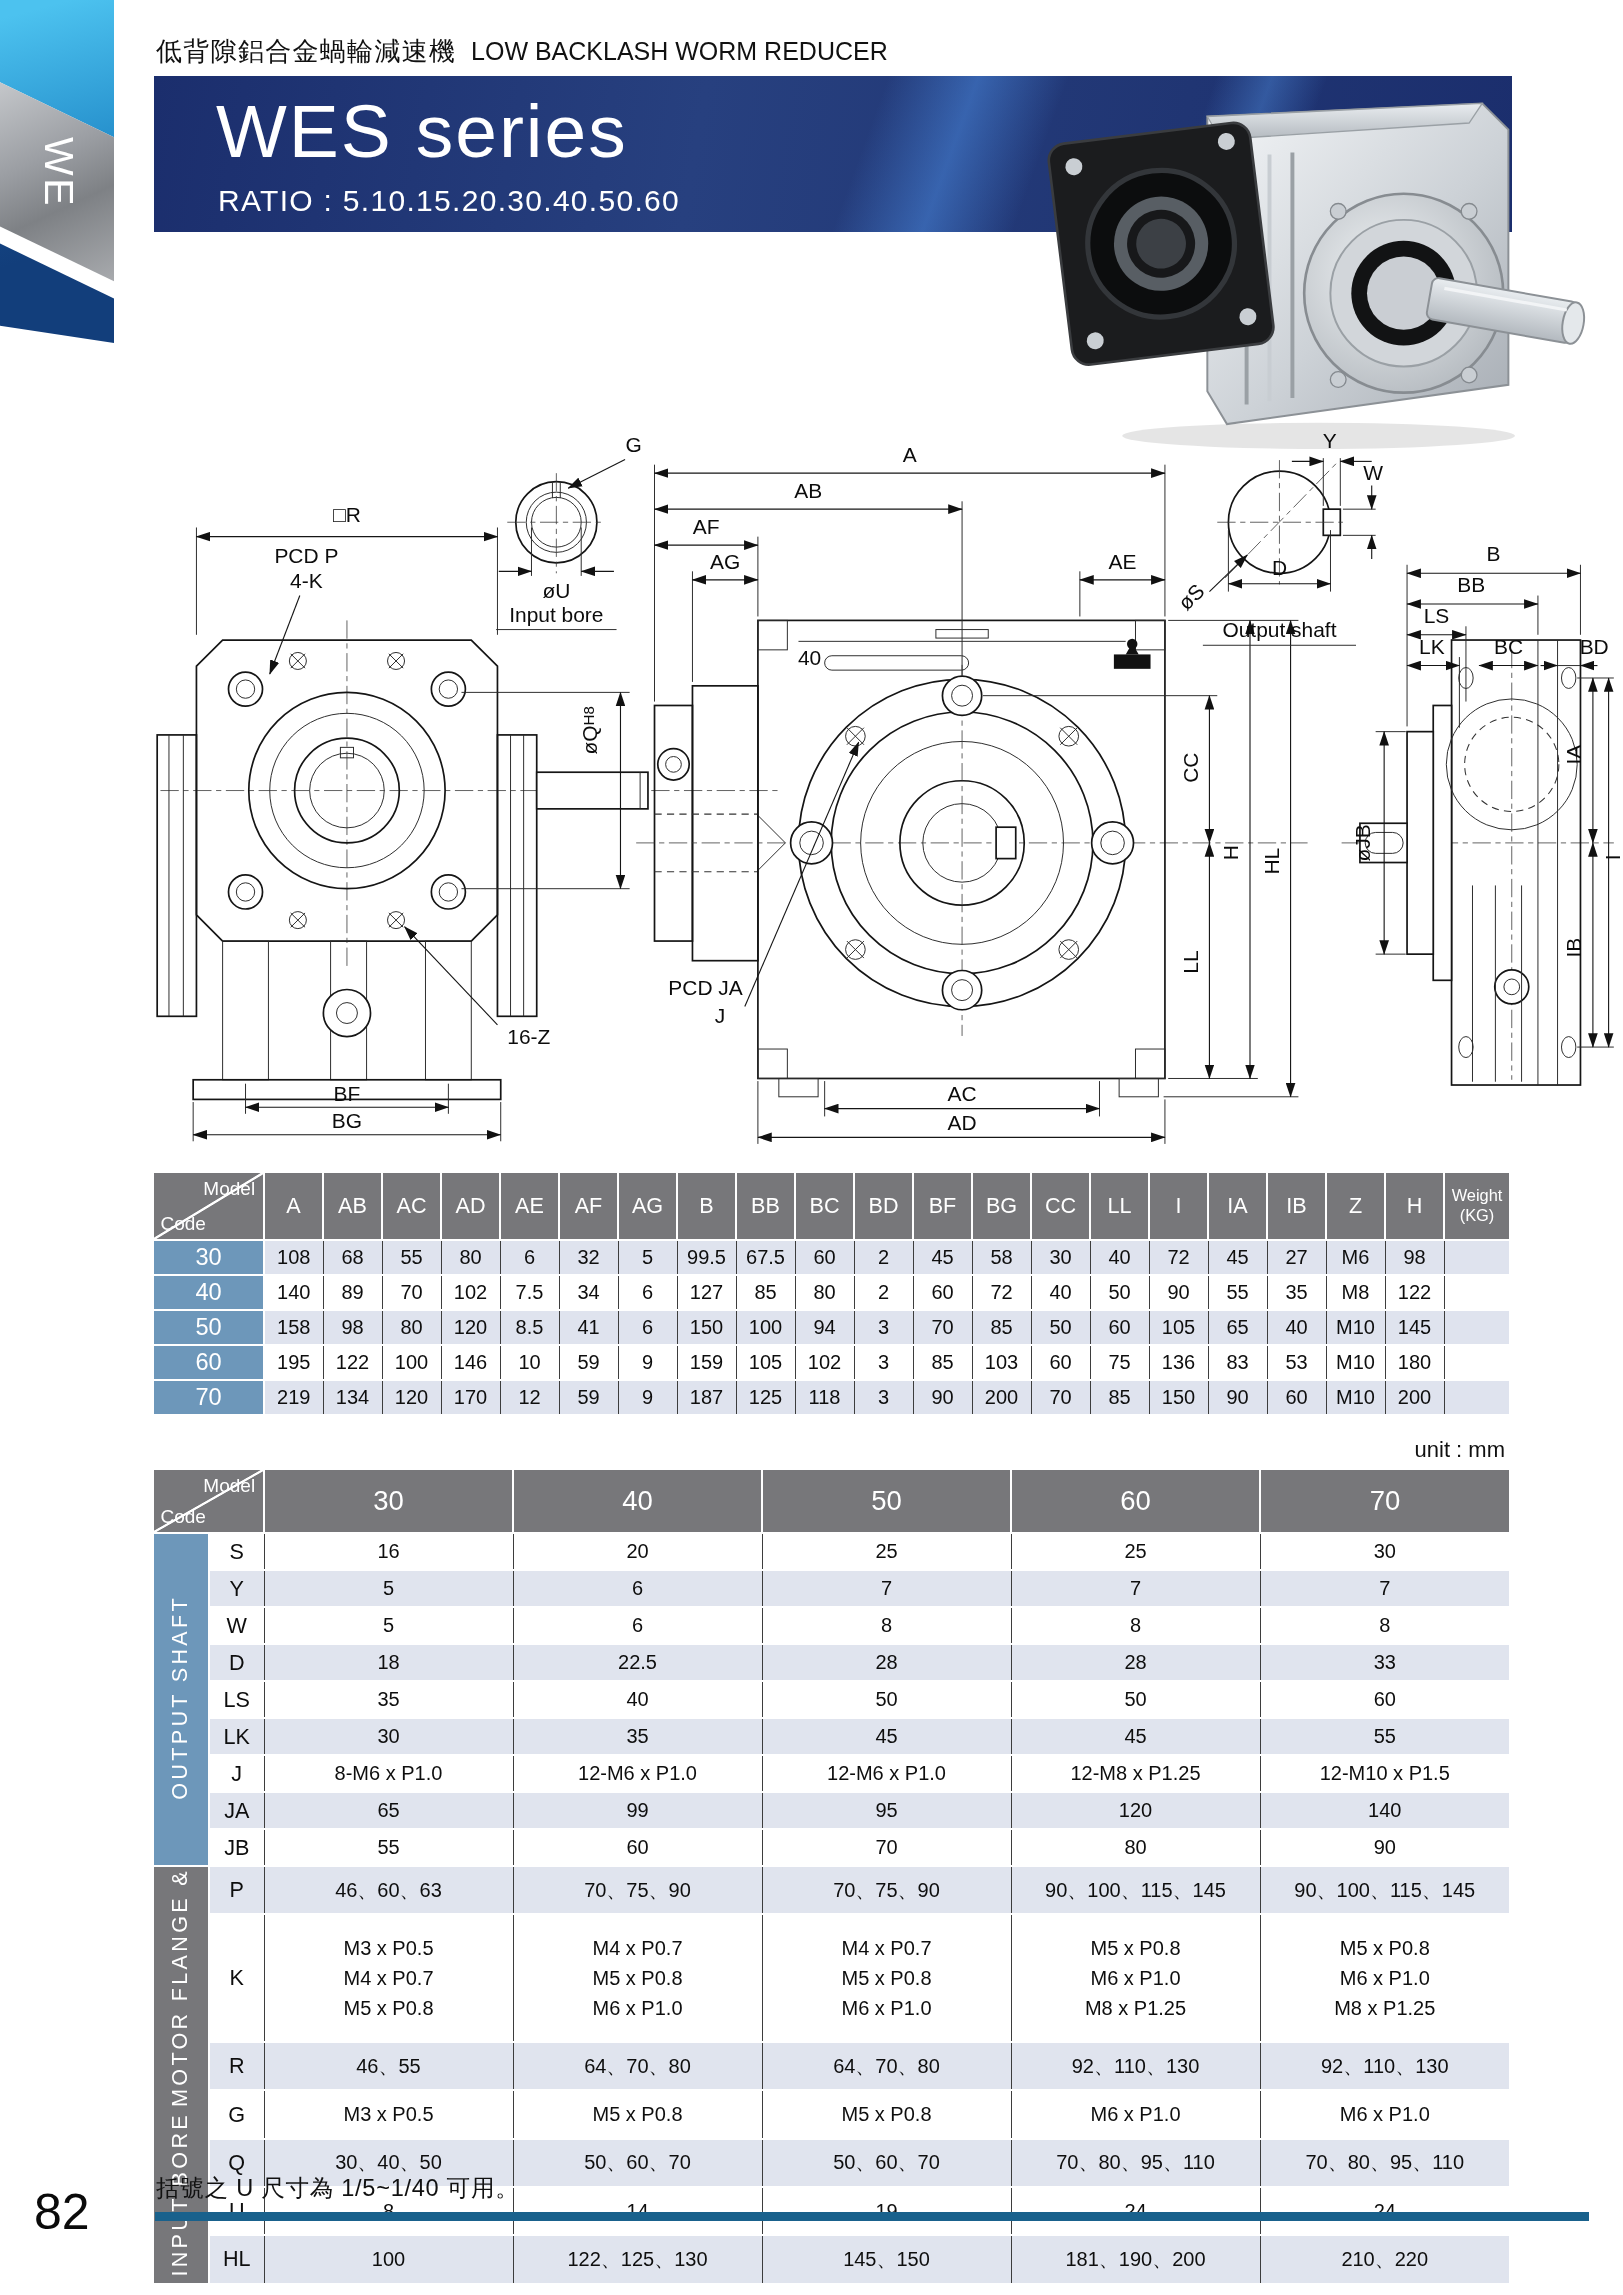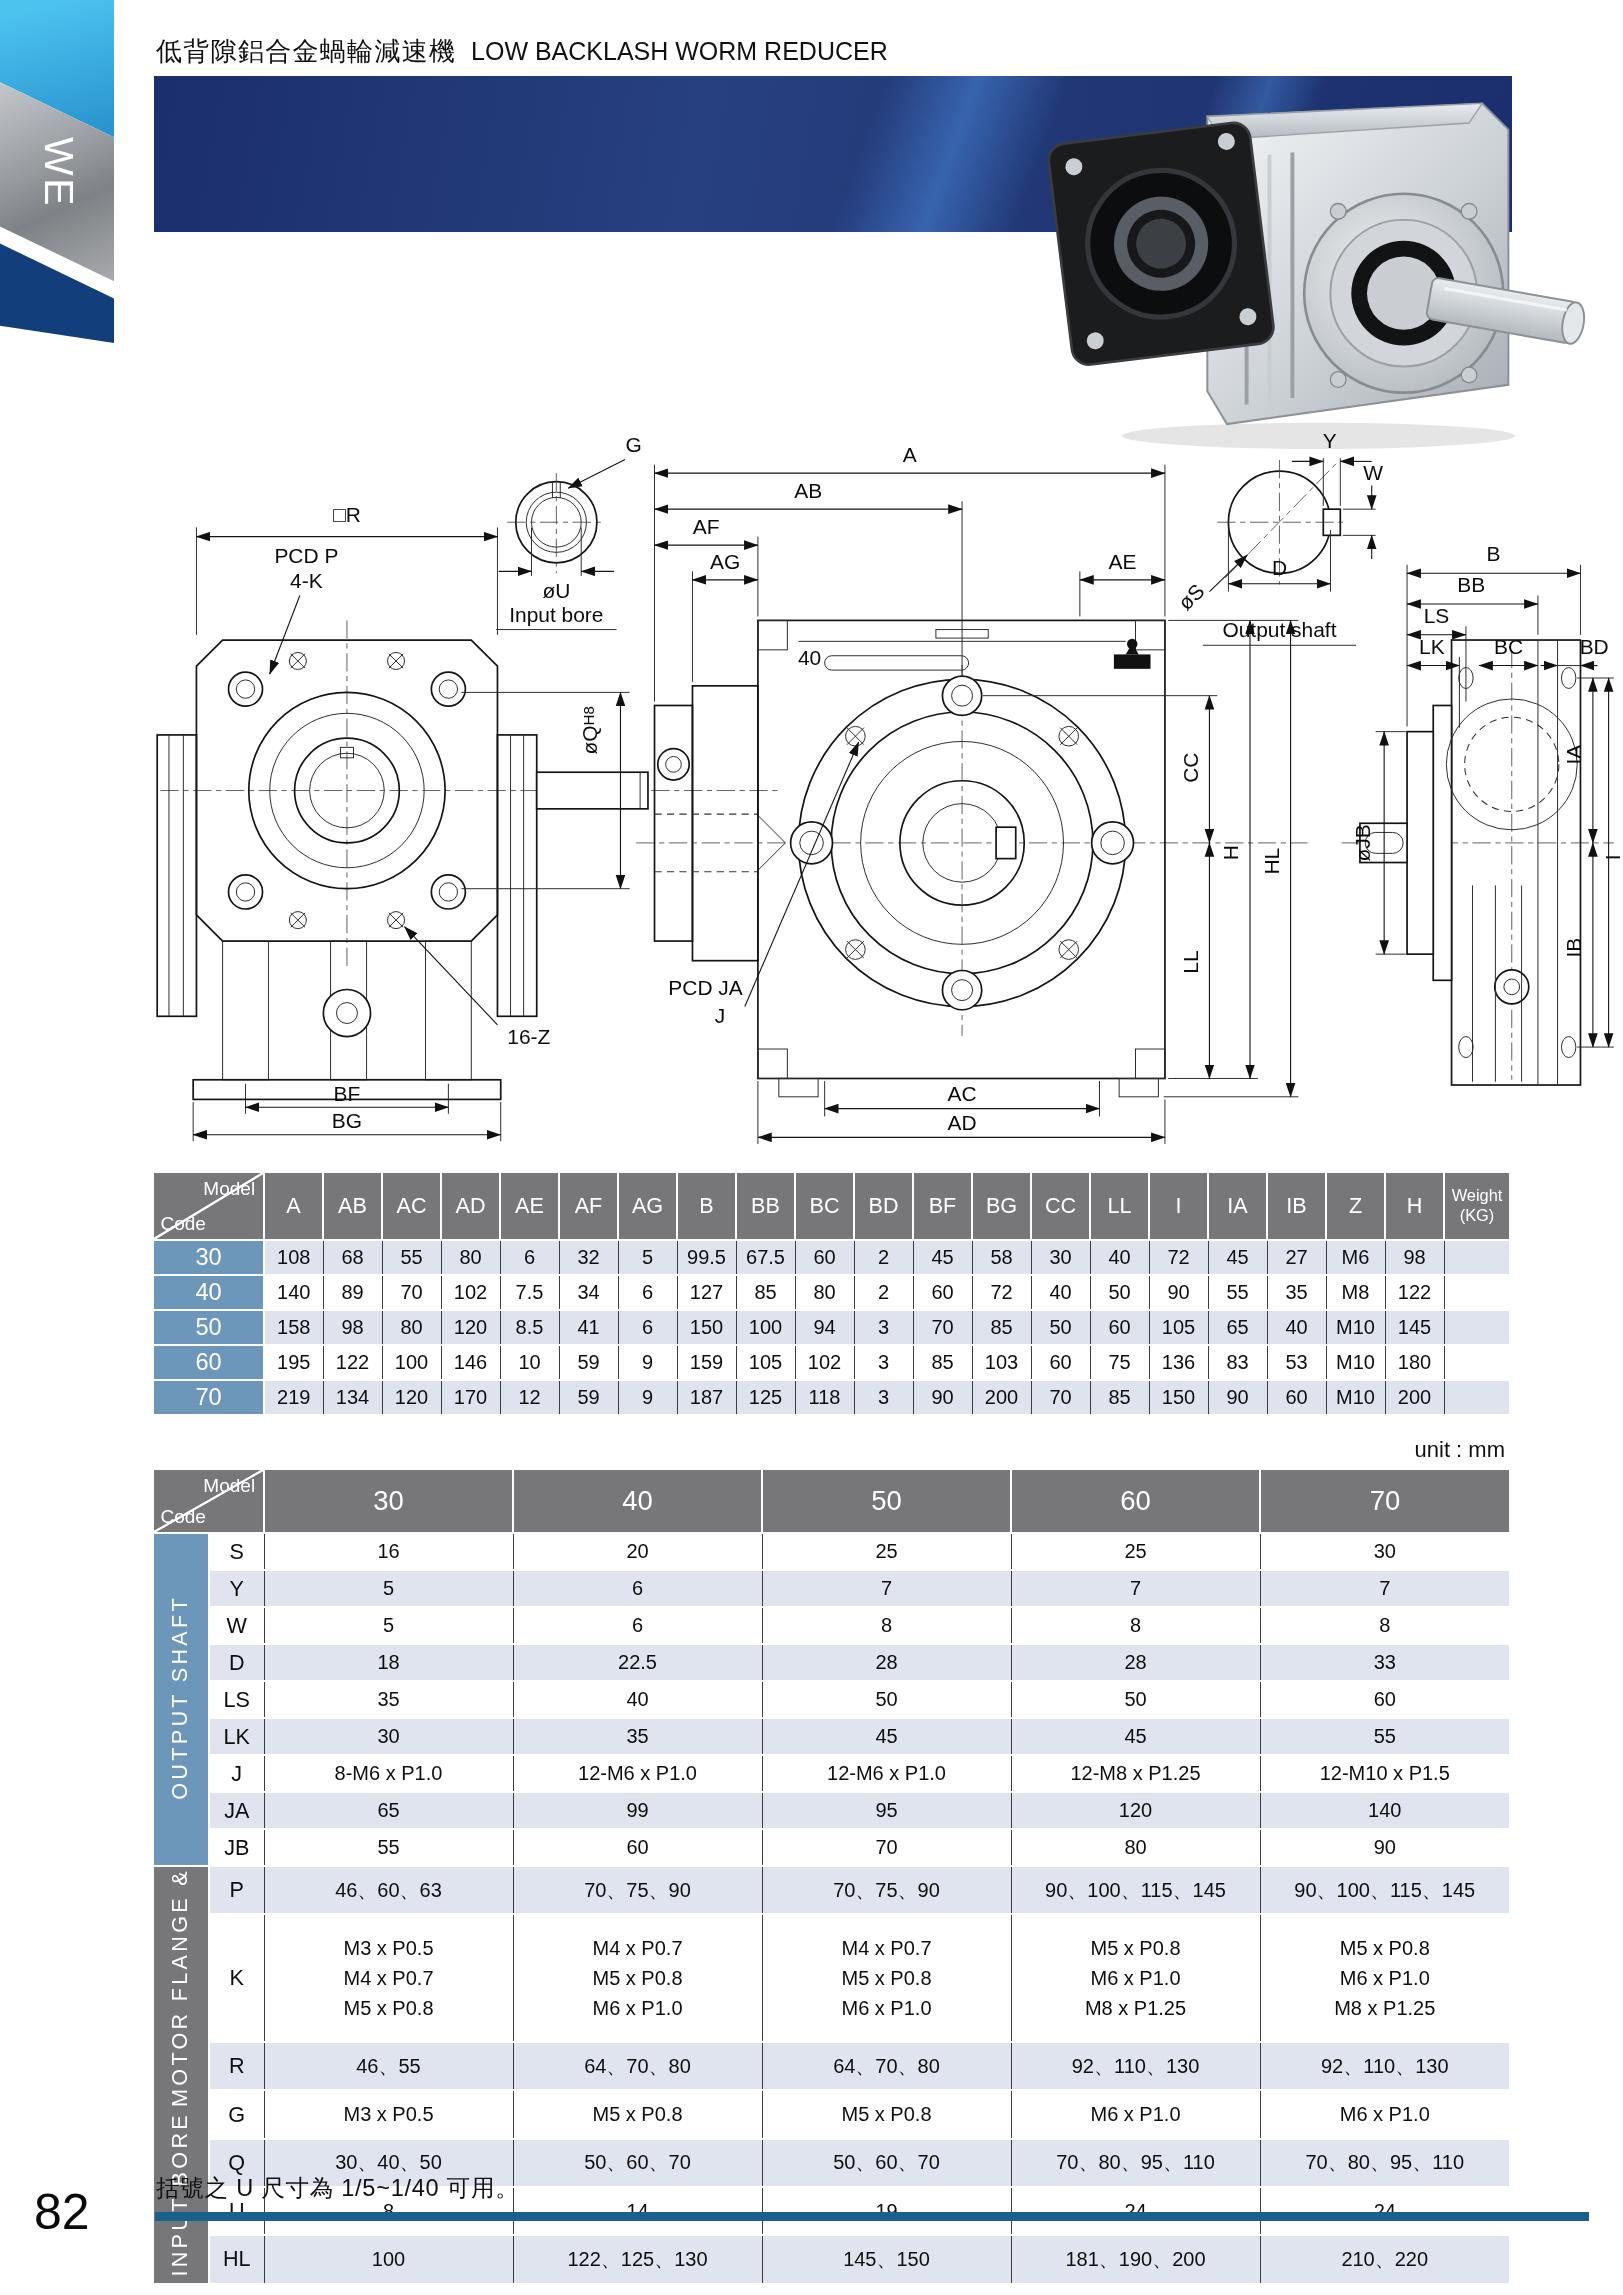--- a/index.html
+++ b/index.html
@@ -90,20 +90,22 @@
     <div class="band band-navy"></div>
     <div class="we-tab">WE</div>
   </div>
 
   <div class="titleline">
     <span class="zh">低背隙鋁合金蝸輪減速機</span>
     <span class="en">LOW BACKLASH WORM REDUCER</span>
   </div>
 
   <div class="banner">
+    <div class="series">WES series</div>
+    <div class="ratio">RATIO : 5.10.15.20.30.40.50.60</div>
   </div>
 
   <svg class="photo" viewBox="0 0 900 580">
     <defs>
       <linearGradient id="silv" x1="0" y1="0" x2="1" y2="1">
         <stop offset="0" stop-color="#f4f6f8"></stop>
           <stop offset=".55" stop-color="#cdd2d7"></stop>
           <stop offset="1" stop-color="#a7adb4"></stop>
       </linearGradient>
       <linearGradient id="silv2" x1="0" y1="0" x2="0" y2="1">

